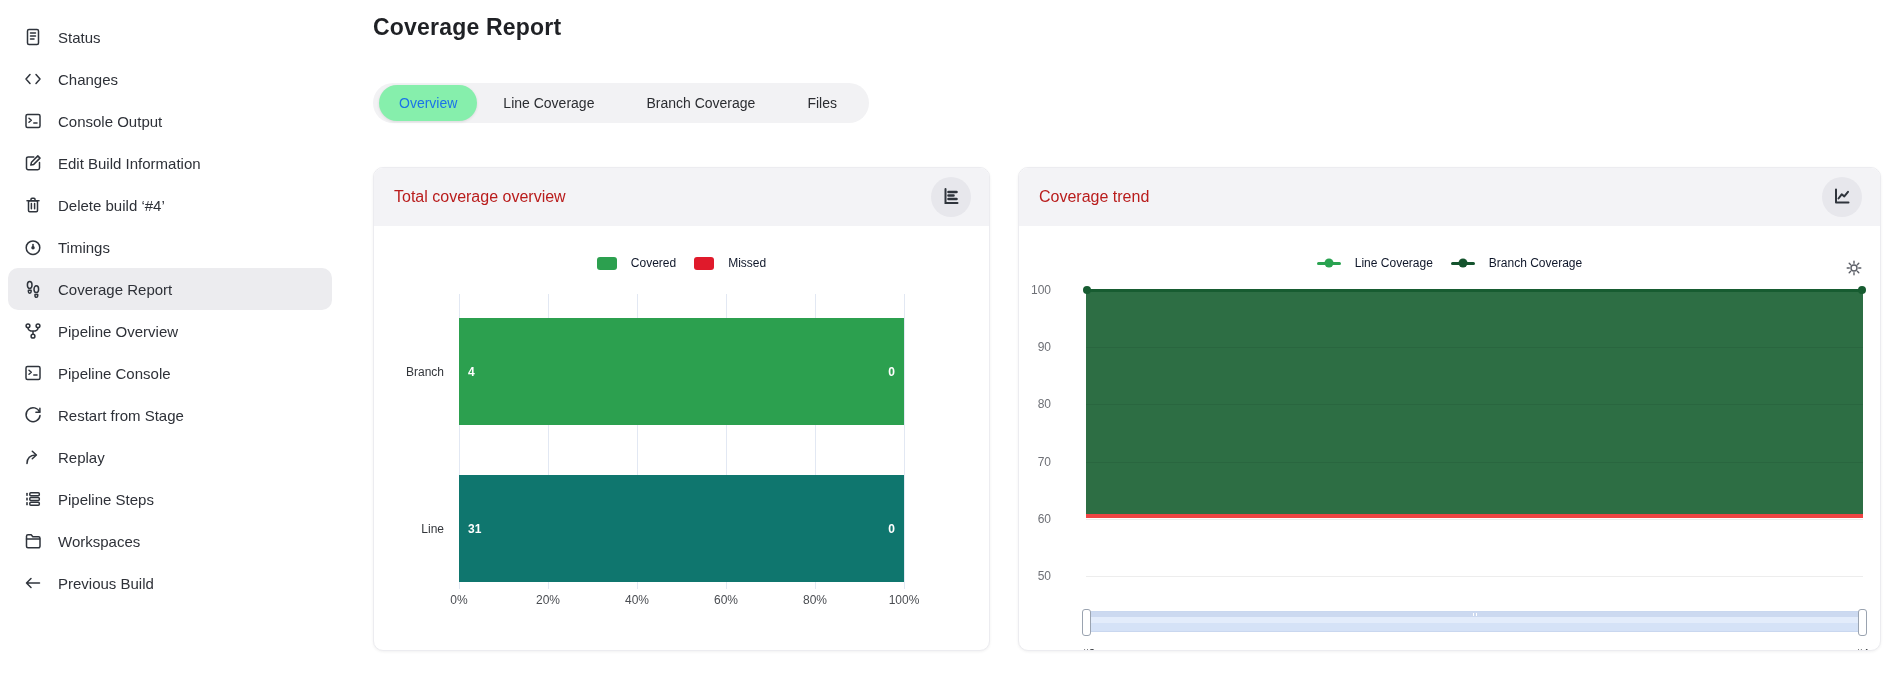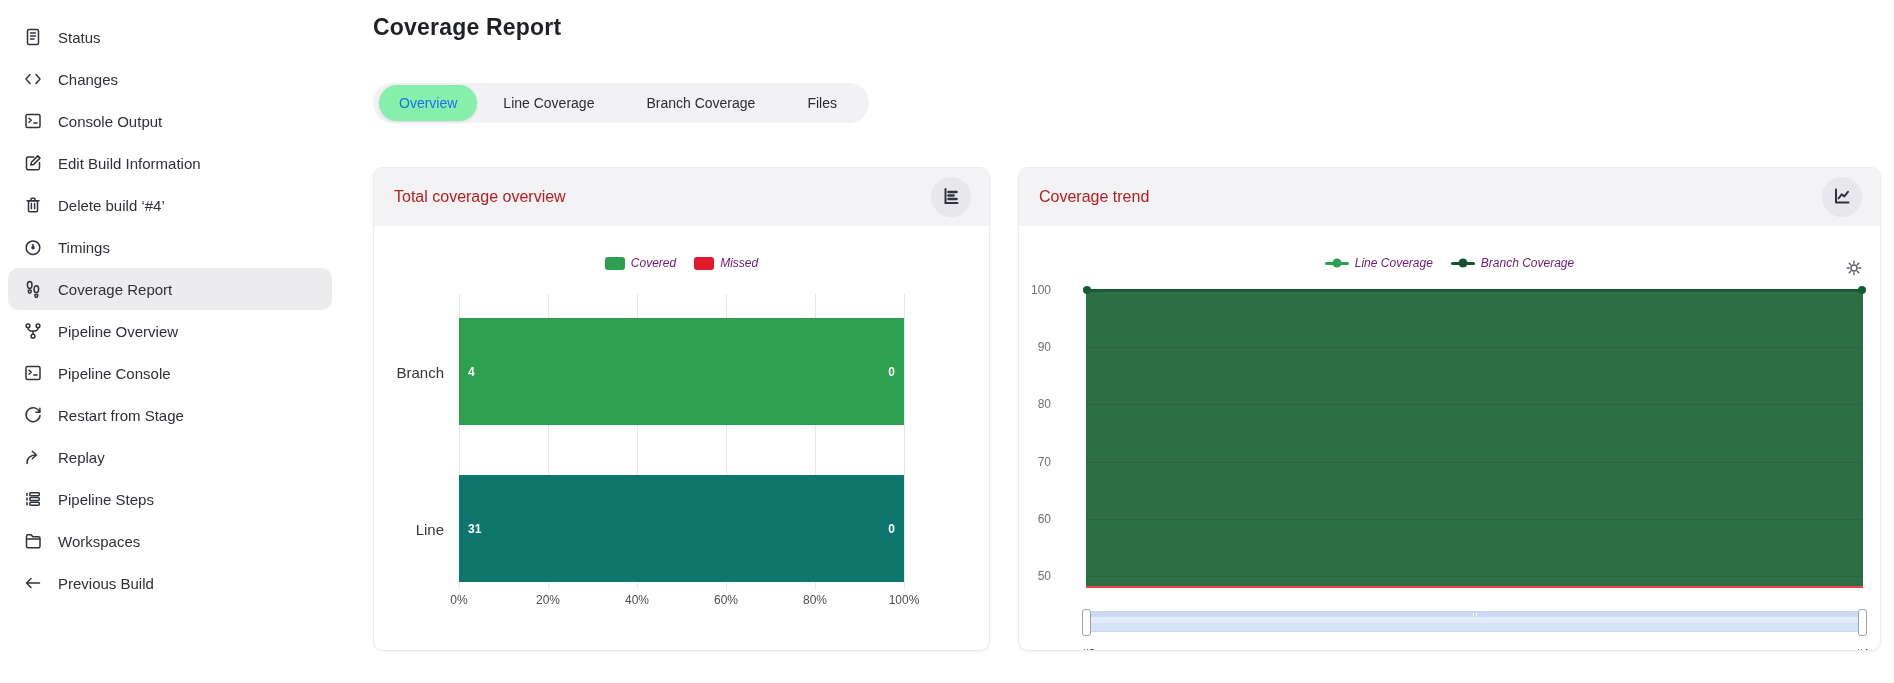--- a/index.html
+++ b/index.html
@@ -36,40 +36,40 @@
     justify-content:space-between; padding:0 18px 0 20px; }
   .card-title { font-size:16px; color:#b91c1c; }
   .iconbtn { width:40px; height:40px; border-radius:50%; background:#e7e7ec; border:none;
     display:flex; align-items:center; justify-content:center; cursor:pointer; }
   .iconbtn svg { width:20px; height:20px; }
   .card-body { position:relative; height:425px; }
 
   
   .legend { position:absolute; top:30px; left:0; right:0; display:flex;
     justify-content:center; gap:18px; align-items:center; }
-  .legend-item { display:flex; align-items:center; gap:6px; font-size:12px; color:#701a75; cursor:pointer;font-style:italic; }
+  .legend-item { display:flex; align-items:center; gap:14px; font-size:12px; color:#0f172a; cursor:pointer; }
   .legend-swatch { width:20px; height:13px; border-radius:3px; }
   .ov-plot { position:absolute; left:85px; top:68px; width:445px; height:287px; }
   .gridline { position:absolute; top:0; bottom:-8px; width:1px; background:#e2e8f3; }
   .bar-row { position:absolute; left:0; width:100%; height:107px; }
   .bar { position:absolute; left:0; top:0; height:100%; display:flex; align-items:center;
     justify-content:space-between; padding:0 9px; cursor:pointer; }
   .bar .val { color:#fff; font-size:12px; font-weight:700; }
   .cat-label { position:absolute; right:460px; width:120px; text-align:right;
-    font-size:15px; color:#33363b; transform:translateY(-50%); }
+    font-size:12px; color:#33363b; transform:translateY(-50%); }
   .x-tick { position:absolute; top:299px; transform:translateX(-50%);
     font-size:12px; color:#4a4d52; }
 
   
   .legend-line { display:inline-block; position:relative; width:24px; height:3px; border-radius:2px; }
   .legend-line::after { content:""; position:absolute; left:50%; top:50%; width:9px; height:9px;
     border-radius:50%; transform:translate(-50%,-50%); background:inherit; }
   .gear { position:absolute; top:32px; right:16px; width:20px; height:20px; cursor:pointer; }
-  .tr-plot { position:absolute; left:67px; top:64px; width:777px; height:298px;
-    border-bottom:2px solid #ef4444; }
+  .tr-plot { position:absolute; left:67px; top:64px; width:777px; height:228px;
+    border-bottom:4px solid #ef4444; }
   .tr-area { position:absolute; left:0; right:0; bottom:0; }
   .tr-topline { position:absolute; left:0; right:0; top:-1px; height:3px; border-radius:2px; }
   .tr-grid { position:absolute; left:0; right:0; height:1px; background:rgba(0,0,0,.07); }
   .tr-dot { position:absolute; width:8px; height:8px; border-radius:50%; top:-4px; }
   .y-tick { position:absolute; right:812px; width:40px; text-align:right;
     font-size:12px; color:#6e7076; transform:translateY(-50%); }
   .x-label { position:absolute; top:357px; font-size:12px; color:#35383d; }
   .dz { position:absolute; left:67px; top:385px; width:777px; height:21px;
     border:1px solid #c9d7ef; border-radius:3px;
     background:linear-gradient(180deg,#ccd9f0 0 26%, #e3ecfb 26% 58%, #d5e2f7 58% 100%); cursor:pointer; }

